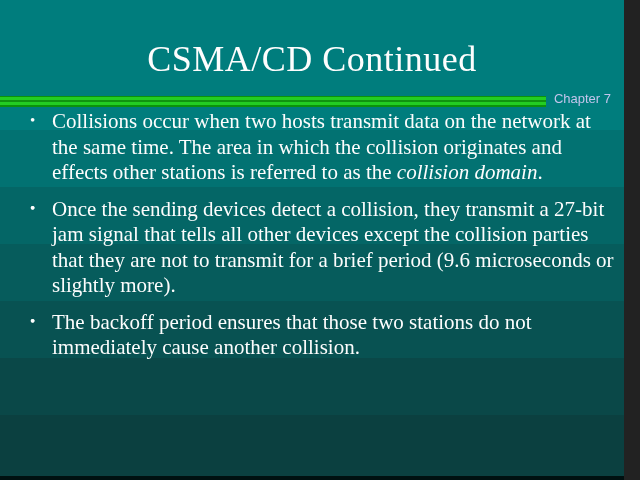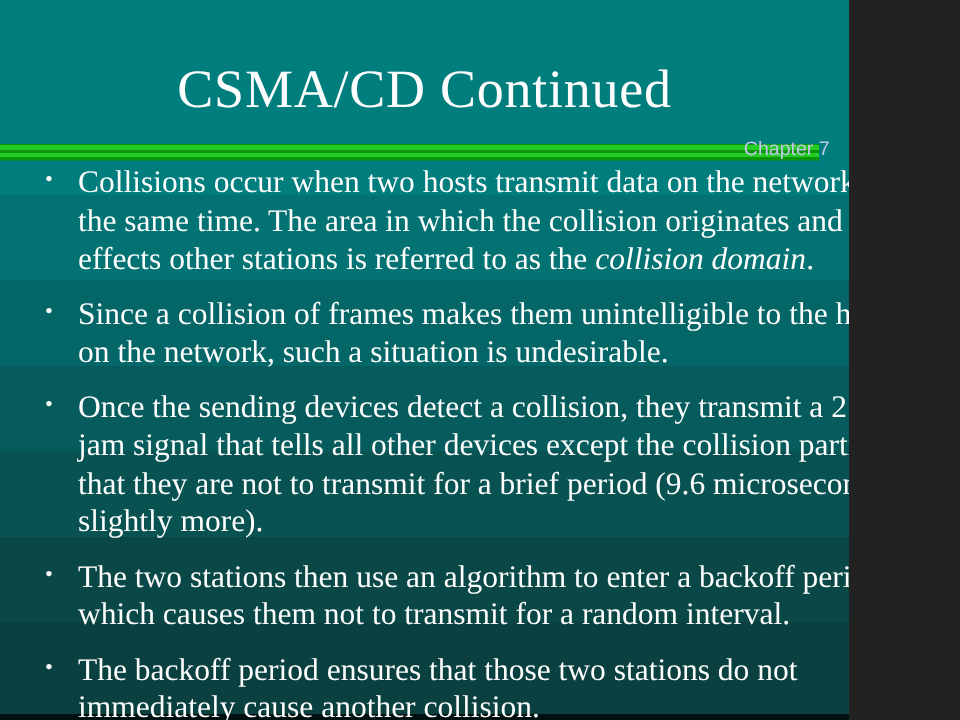--- a/index.html
+++ b/index.html
@@ -1,31 +1,30 @@
 <!DOCTYPE html>
 <html style="--bg-top: #007d7d; --bg-bottom: #0b4040; --bottom-strip: #001010; --accent-green: #23cd23; --accent-green-dark: #0b930b; --chapter-text: #c3c5ec; --body-text: #fdfdfd;"><head>
 <meta charset="utf-8">
 <style>
   html,body{margin:0;padding:0;background:#222;}
   .slide{
     position:relative;
-    width:556px;height:480px;
+    width:624px;height:480px;
     overflow:hidden;
     font-family:"Liberation Serif","DejaVu Serif",serif;
     
     background:linear-gradient(to bottom,
       var(--bg-top) 0px, var(--bg-top) 130px,
       #027272 130px, #027272 187px,
       #046666 187px, #046666 244px,
       #065c5c 244px, #065c5c 301px,
       #085252 301px, #085252 358px,
       #0a4848 358px, #0a4848 415px,
       var(--bg-bottom) 415px, var(--bg-bottom) 476px,
       var(--bottom-strip) 476px, var(--bottom-strip) 480px);
-    padding-left:10px;
   }
   .title{
     position:absolute;
     top:38px;left:0;width:100%;
     text-align:center;
     font-size:36px;
     letter-spacing:0.5px;
     color:var(--body-text);
     white-space:nowrap;
   }
@@ -72,18 +71,18 @@
 </style>
 </head>
 <body>
 
 <div class="slide">
   <div class="title">CSMA/CD Continued</div>
   <div class="accent-bar"></div>
   <div class="chapter-label">Chapter 7</div>
   <ul class="bullets">
       <li class="bullet"><span class="dot">•</span><span>Collisions occur when two hosts transmit data on the network at the same time. The area in which the collision originates and effects other stations is referred to as the <em>collision domain</em>.</span></li>
-      <li class="bullet"><span class="dot">•</span><span>Since a collision of frames makes them unintelligible to the hosts on the network, such a situation is undesirable.</span></li>
+      <li class="bullet"><span class="dot">•</span></li>
       <li class="bullet"><span class="dot">•</span><span>Once the sending devices detect a collision, they transmit a 27-bit jam signal that tells all other devices except the collision parties that they are not to transmit for a brief period (9.6 microseconds or slightly more).</span></li>
-      <li class="bullet"><span class="dot">•</span><span>The two stations then use an algorithm to enter a backoff period, which causes them not to transmit for a random interval.</span></li>
+      <li class="bullet"><span class="dot">•</span></li>
       <li class="bullet"><span class="dot">•</span><span>The backoff period ensures that those two stations do not immediately cause another collision.</span></li>
     </ul>
 </div>
 
 </body></html>

